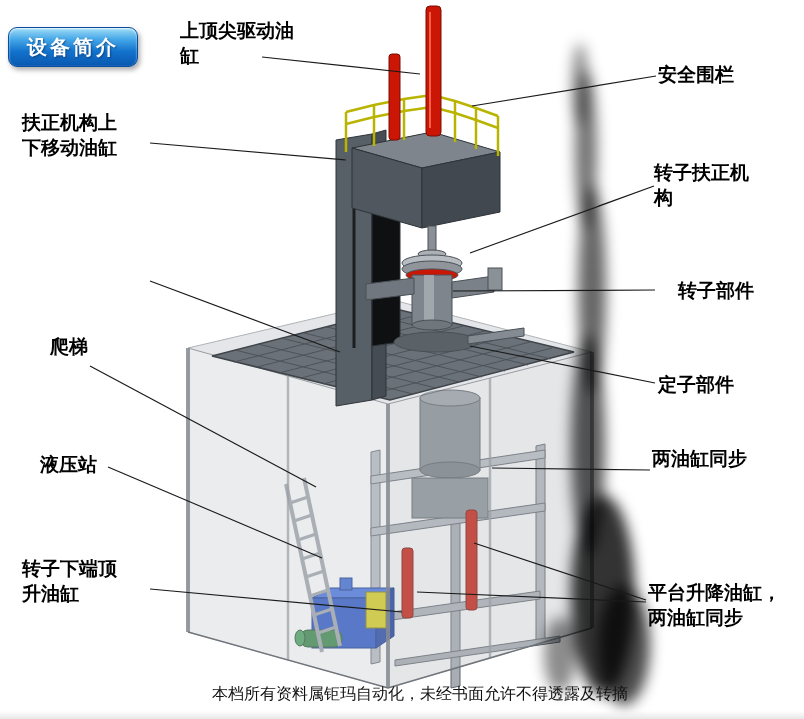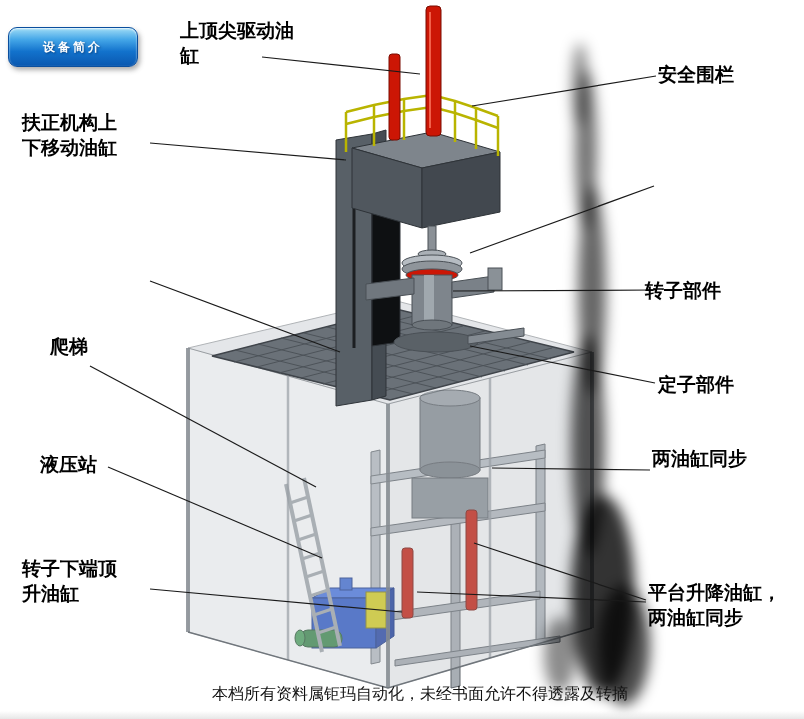--- a/index.html
+++ b/index.html
@@ -15,21 +15,21 @@
   }
   .badge {
     position:absolute; left:8px; top:27px; width:128px; height:38px;
     border-radius:9px;
     background:linear-gradient(180deg,#9fdcf6 0%,#45a7e8 30%,#1272cc 62%,#0a58b0 100%);
     border:1px solid #0b4f9e;
     box-shadow:2px 3px 5px rgba(70,70,70,.45), inset 0 1px 2px rgba(255,255,255,.85);
     display:flex; align-items:center; justify-content:center;
   }
   .badge span {
-    color:#fff; font-size:12px; font-weight:bold; letter-spacing:3px;
+    color:#fff; font-size:20px; font-weight:bold; letter-spacing:3px;
     text-shadow:1px 1px 2px rgba(0,40,90,.6);
   }
   .footer {
     position:absolute; left:0; right:0; top:684px; text-align:center;
     font-size:16px; color:#111; font-weight:normal;margin-left:36px;
   }
   .bottom-strip {
     position:absolute; left:0; right:0; bottom:0; height:8px;
     background:linear-gradient(180deg, rgba(255,255,255,0), #e6e6e6);
   }
@@ -206,21 +206,22 @@
     </g>
   </svg>
 
   <div class="badge">
     <span>设备简介</span>
   </div>
 
   <div class="lbl" style="left:180px; top:18px; width:6.3em">上顶尖驱动油缸</div>
   <div class="lbl" style="left:658px; top:62px">安全围栏</div>
   <div class="lbl" style="left:22px; top:110px; width:5.2em">扶正机构上下移动油缸</div>
-  <div class="lbl" style="left:645px; top:278px">转子部件</div>
+  <div class="lbl" style="left:654px; top:160px; width:5.2em">转子扶正机构</div>
+  <div class="lbl" style="left:678px; top:278px">转子部件</div>
   <div class="lbl" style="left:50px; top:334px">爬梯</div>
   <div class="lbl" style="left:658px; top:372px">定子部件</div>
   <div class="lbl" style="left:40px; top:452px">液压站</div>
   <div class="lbl" style="left:652px; top:446px; width:5.2em">两油缸同步</div>
   <div class="lbl" style="left:22px; top:556px; width:5.2em">转子下端顶升油缸</div>
   <div class="lbl" style="left:648px; top:580px; width:7.3em">平台升降油缸，两油缸同步</div>
 
   <div class="footer">本档所有资料属钜玛自动化，未经书面允许不得透露及转摘</div>
 
   <div class="bottom-strip"></div>

